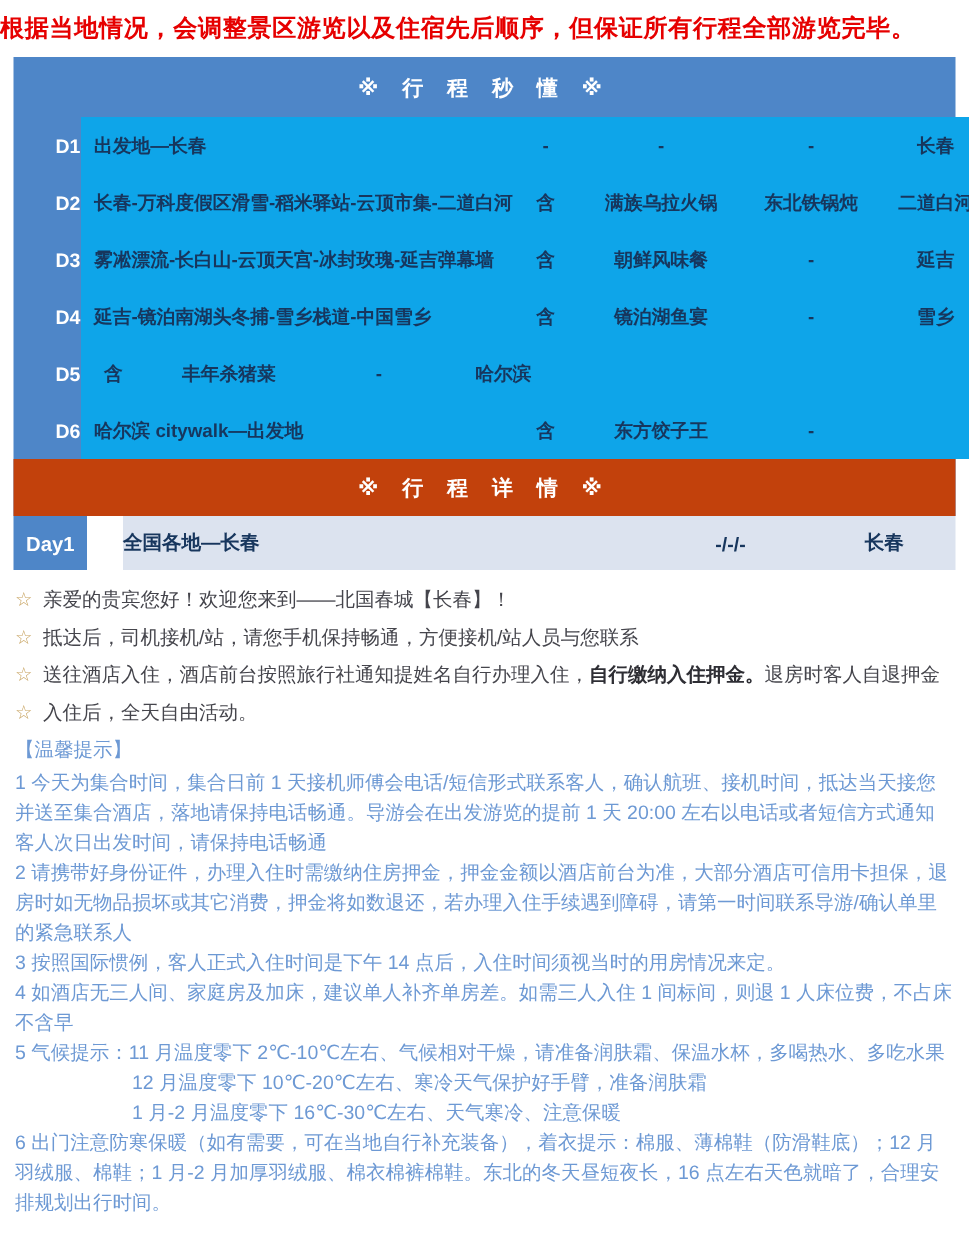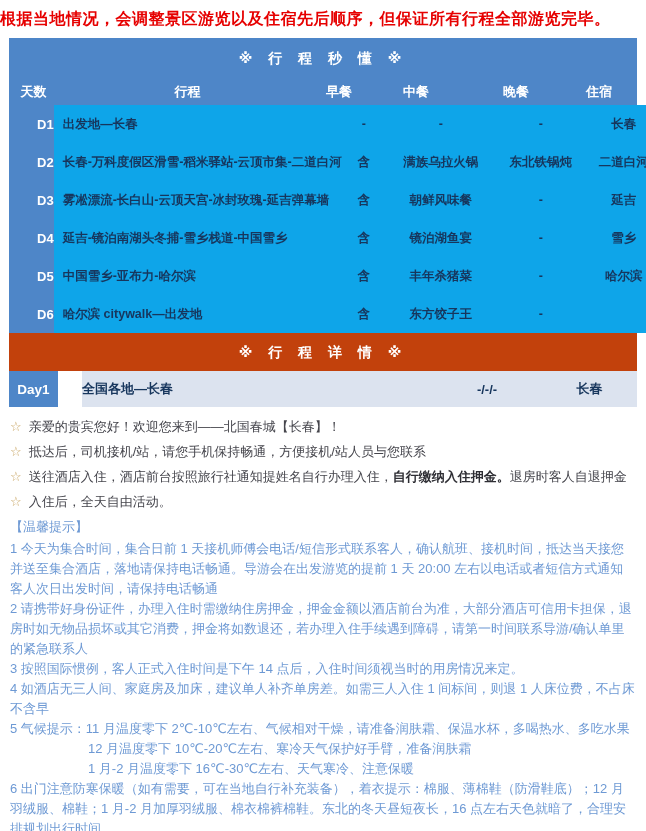--- a/index.html
+++ b/index.html
@@ -51,28 +51,20 @@
   .tip{color:#6D99D4;font-size:13px;line-height:20px;margin:0;}
   .tip.indent{padding-left:78px;}
 </style>
 </head>
 <body>
 
 <div class="notice">根据当地情况，会调整景区游览以及住宿先后顺序，但保证所有行程全部游览完毕。</div>
 
 <div class="table-wrap">
   <div class="table-title">※ 行 程 秒 懂 ※</div>
-  <div class="col-header">
-    <div class="c-day">天数</div>
-    <div class="c-route">行程</div>
-    <div class="c-bf">早餐</div>
-    <div class="c-lunch">中餐</div>
-    <div class="c-dinner">晚餐</div>
-    <div class="c-stay">住宿</div>
-  </div>
   <div class="table-body">
     <div class="day-col">
       <div class="d-cell">D1</div>
       <div class="d-cell">D2</div>
       <div class="d-cell">D3</div>
       <div class="d-cell">D4</div>
       <div class="d-cell">D5</div>
       <div class="d-cell">D6</div>
     </div>
     <div class="rows-area">
@@ -98,21 +90,20 @@
         <div class="r-stay">延吉</div>
       </div>
       <div class="row">
         <div class="r-route">延吉-镜泊南湖头冬捕-雪乡栈道-中国雪乡</div>
         <div class="r-bf">含</div>
         <div class="r-lunch">镜泊湖鱼宴</div>
         <div class="r-dinner">-</div>
         <div class="r-stay">雪乡</div>
       </div>
       <div class="row">
-        <div class="r-route">中国雪乡-亚布力-哈尔滨</div>
         <div class="r-bf">含</div>
         <div class="r-lunch">丰年杀猪菜</div>
         <div class="r-dinner">-</div>
         <div class="r-stay">哈尔滨</div>
       </div>
       <div class="row">
         <div class="r-route">哈尔滨 citywalk—出发地</div>
         <div class="r-bf">含</div>
         <div class="r-lunch">东方饺子王</div>
         <div class="r-dinner">-</div>

